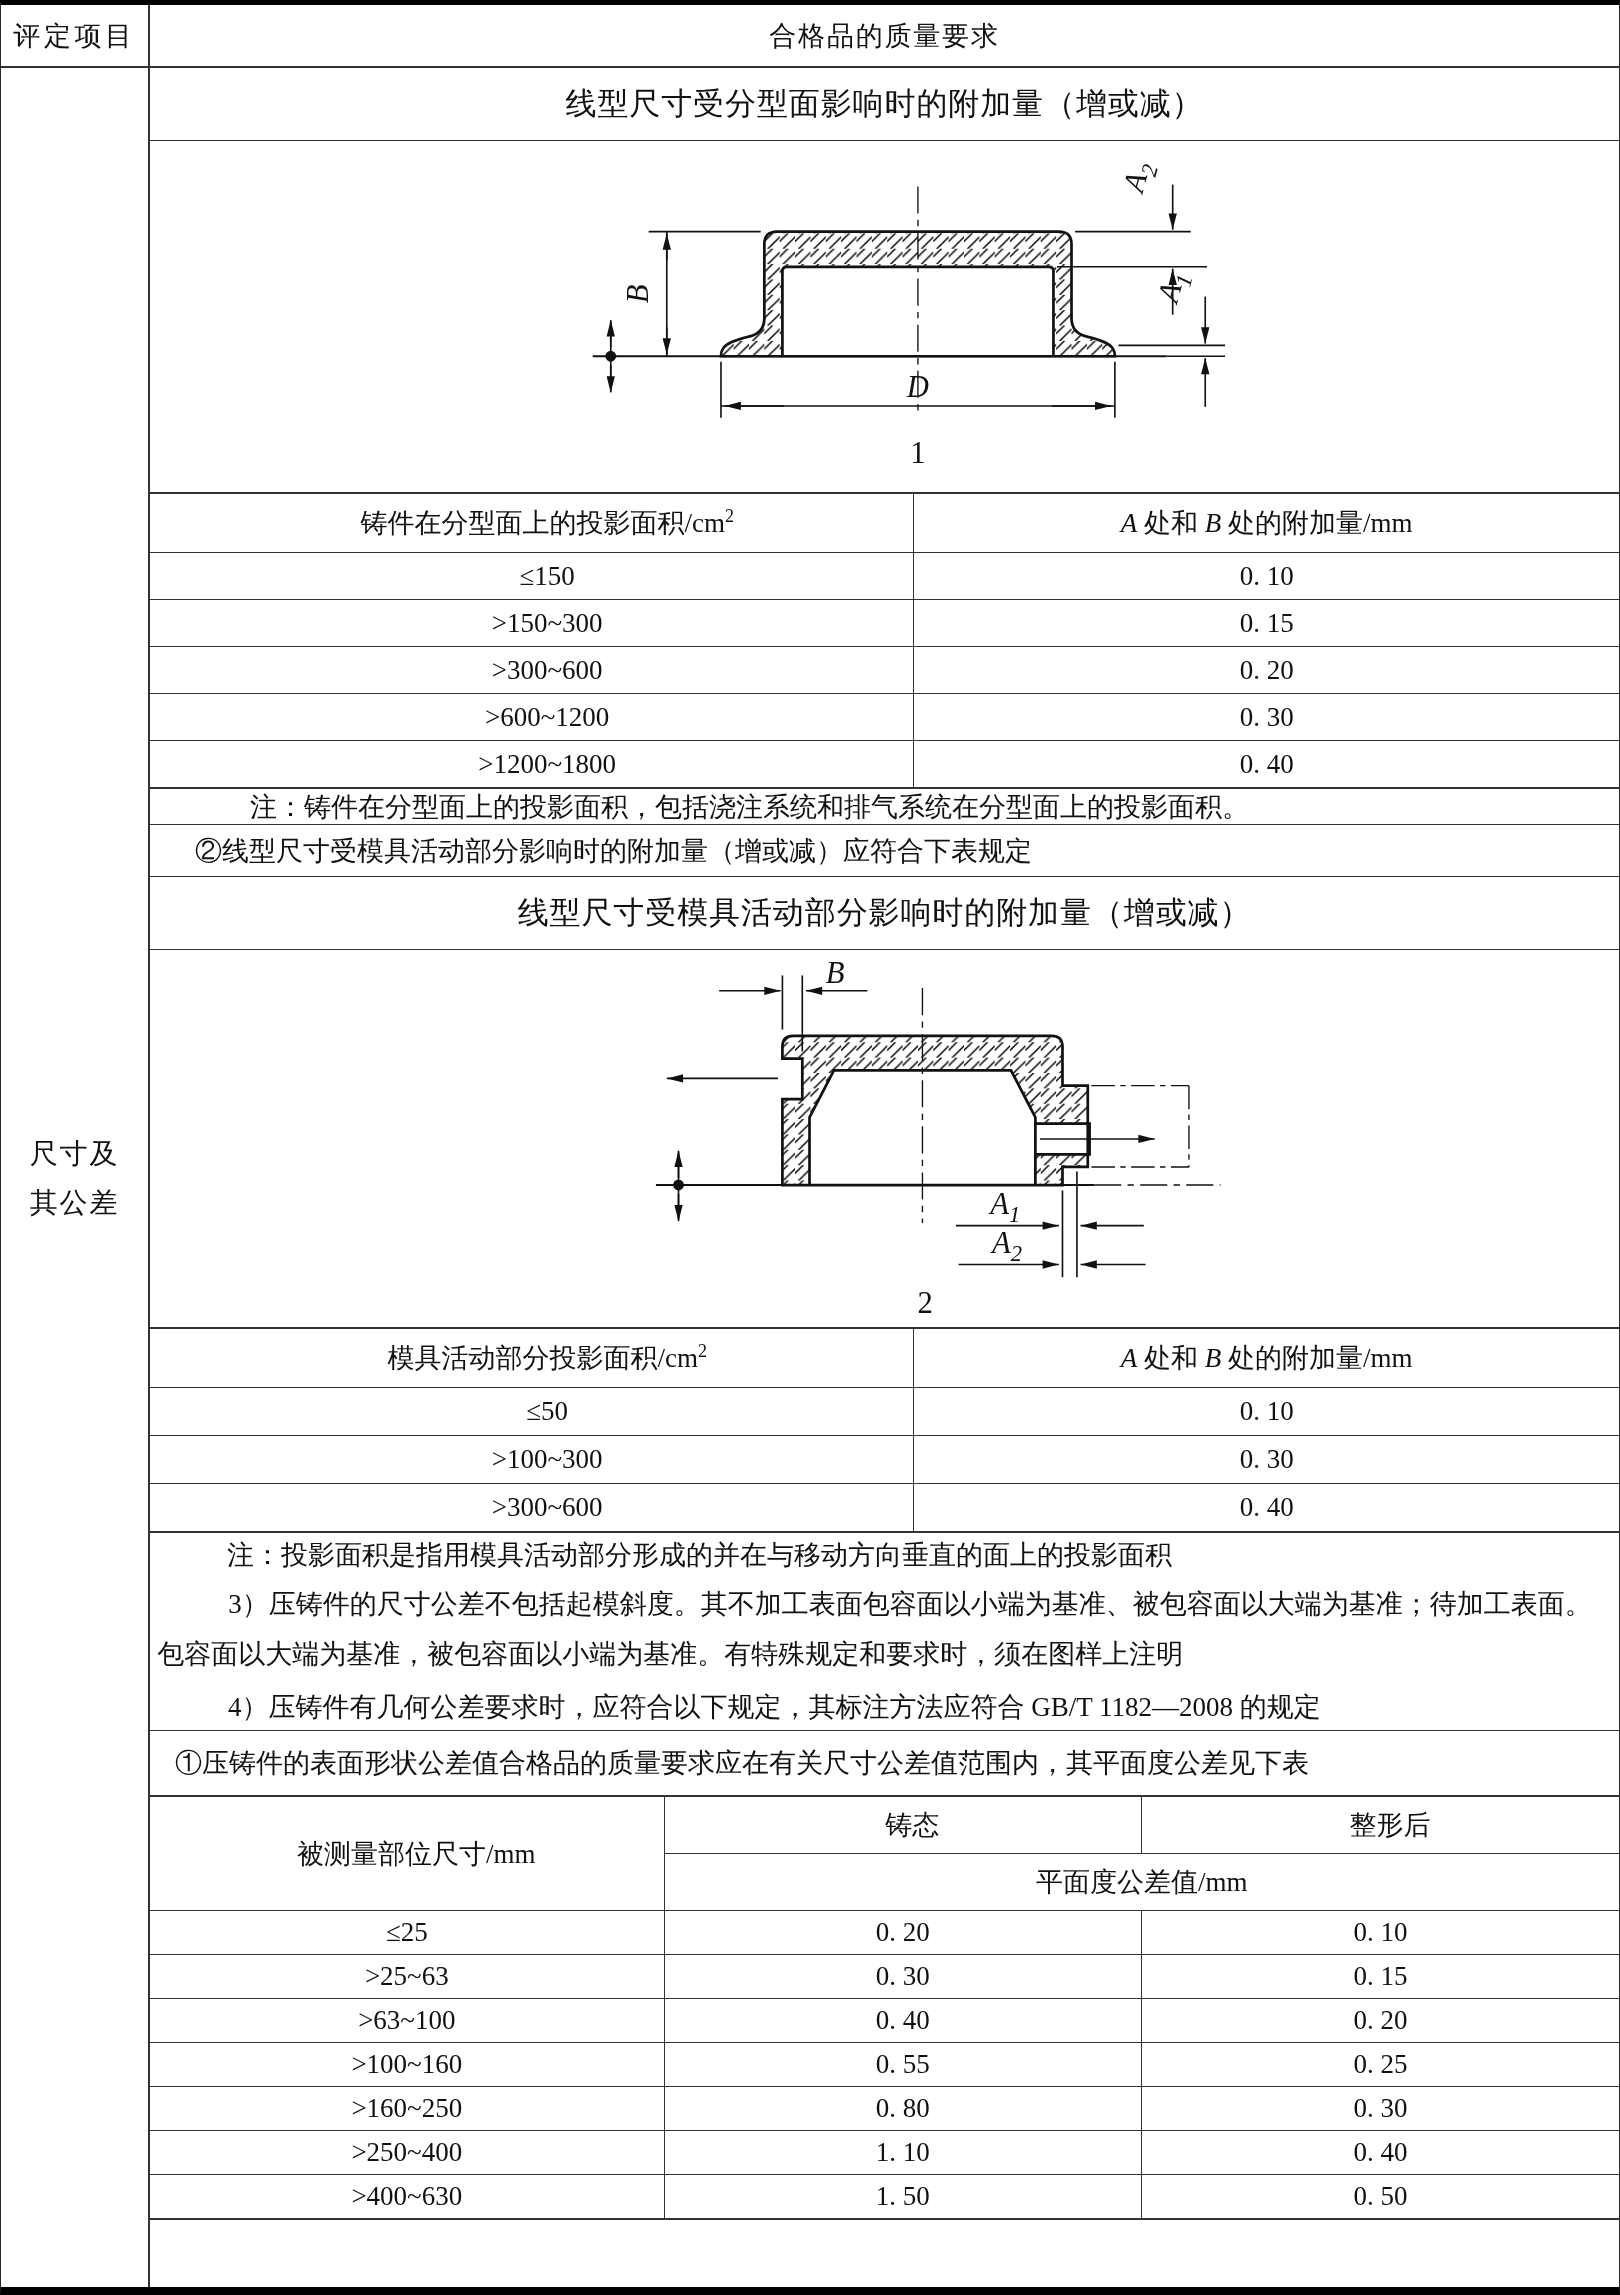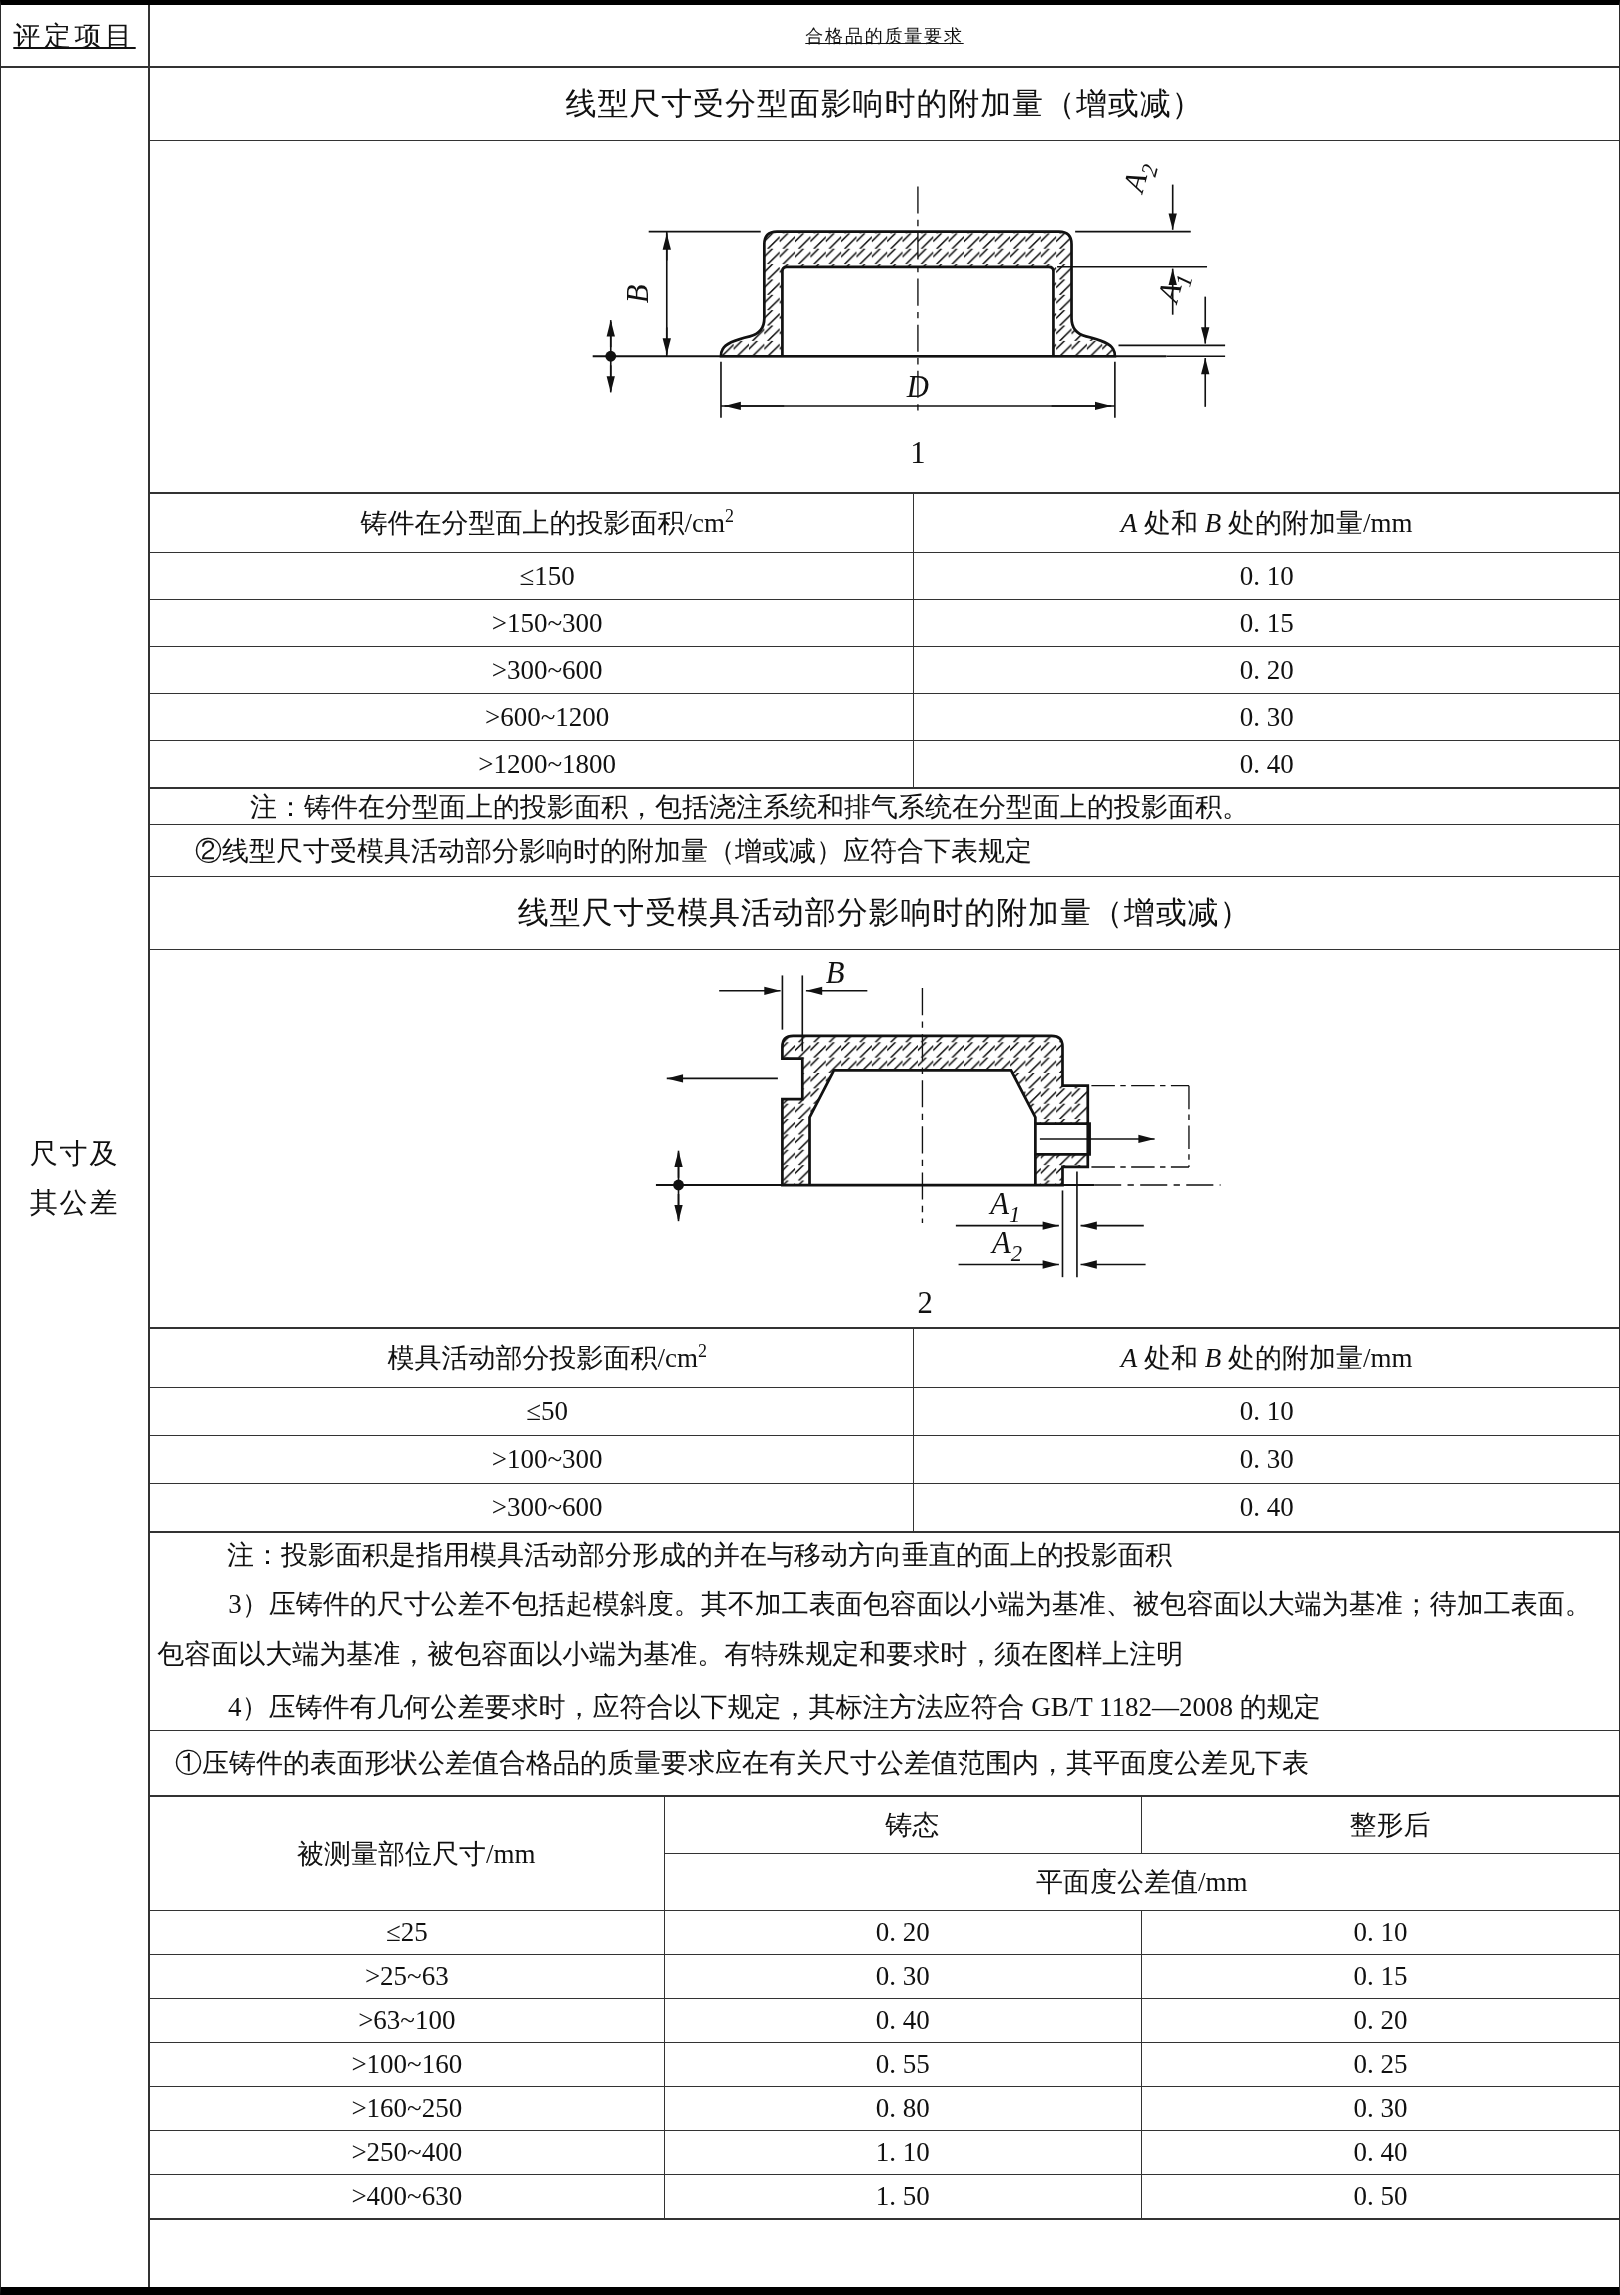--- a/index.html
+++ b/index.html
@@ -4,23 +4,23 @@
 <style>
   html,body{margin:0;padding:0;background:#f2f2f2;}
   .page{
     width:1620px;height:2296px;box-sizing:border-box;background:#fff;color:#111;
     border-top:5.4px solid #000;border-bottom:9px solid #000;
     border-left:1.8px solid #2a2a2a;border-right:1.8px solid #2a2a2a;
     font-family:"Liberation Serif","DejaVu Serif",serif;
     display:flex;flex-direction:column;overflow:hidden;
   }
   
-  .top-row{display:flex;height:61px;border-bottom:2.7px solid #333;flex:none;text-decoration:underline;}
+  .top-row{display:flex;height:61px;border-bottom:2.7px solid #333;flex:none;}
   .top-left{width:147px;flex:none;border-right:2.7px solid #333;display:flex;align-items:center;justify-content:center;font-size:27px;letter-spacing:3.6px;}
-  .top-right{flex:1;display:flex;align-items:center;justify-content:center;font-size:18px;letter-spacing:1.8px;border-radius:14px;}
+  .top-right{flex:1;display:flex;align-items:center;justify-content:center;font-size:27px;letter-spacing:1.8px;border-radius:14px;}
   
   .body-row{display:flex;flex:1;min-height:0;}
   .side-col{width:147px;flex:none;border-right:2.7px solid #333;display:flex;align-items:center;justify-content:center;}
   .side-label{font-size:28px;line-height:1.75;text-align:center;letter-spacing:1.8px;}
   .content{flex:1;display:flex;flex-direction:column;min-width:0;}
   .sec-title{height:72px;flex:none;display:flex;align-items:center;justify-content:center;font-size:31px;letter-spacing:0.9px;border-bottom:1.8px solid #333;}
   .fig-box{flex:none;}
   .fig-box svg{display:block;width:100%;height:100%;}
   .fig1{height:351px;}
   .fig2{height:377px;}

